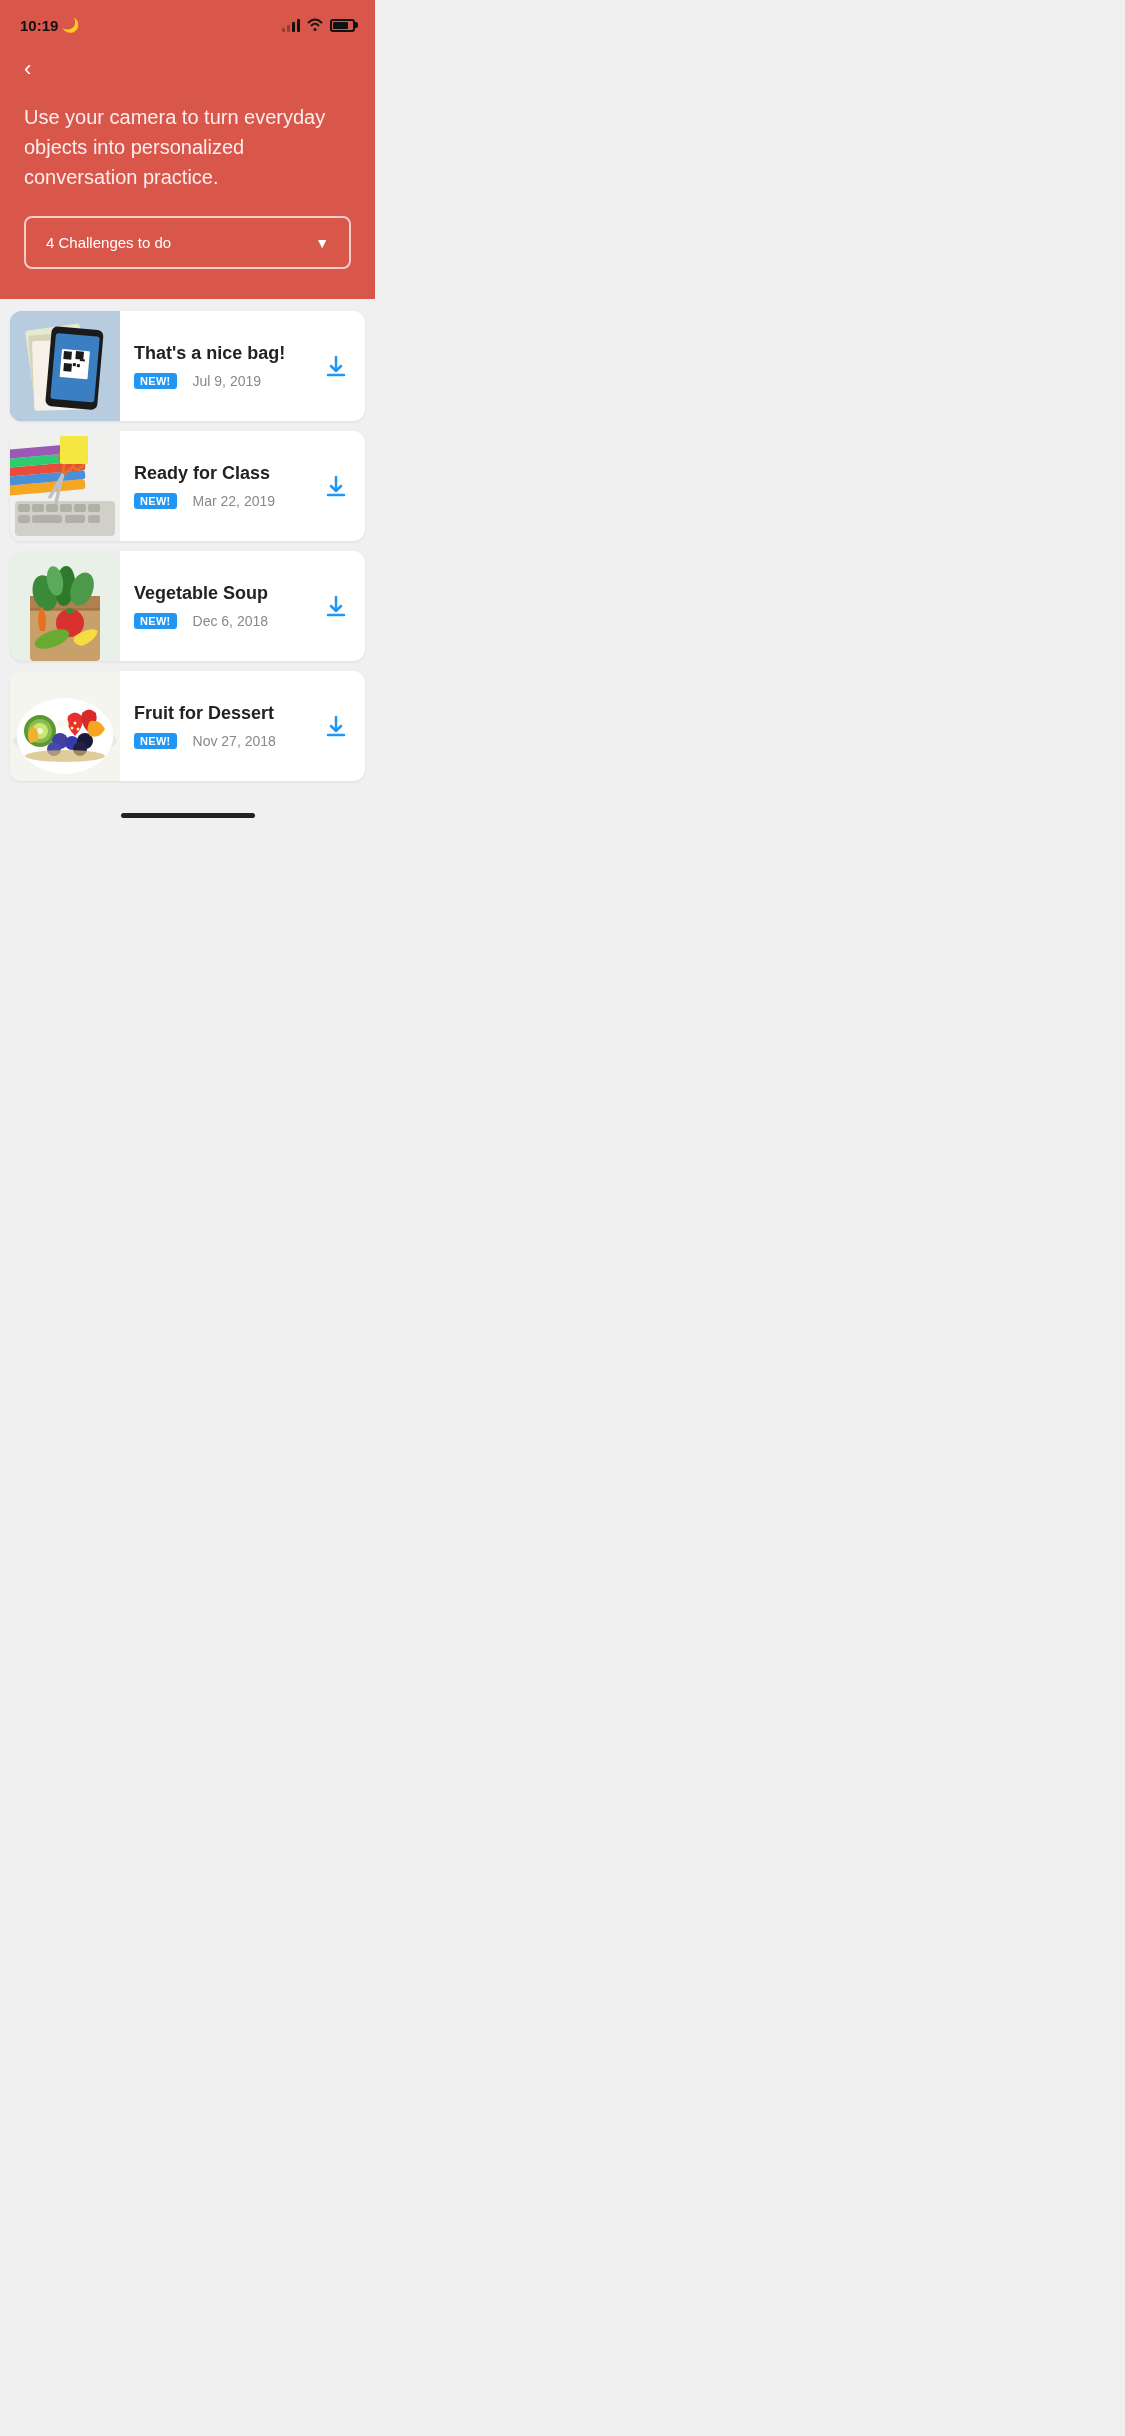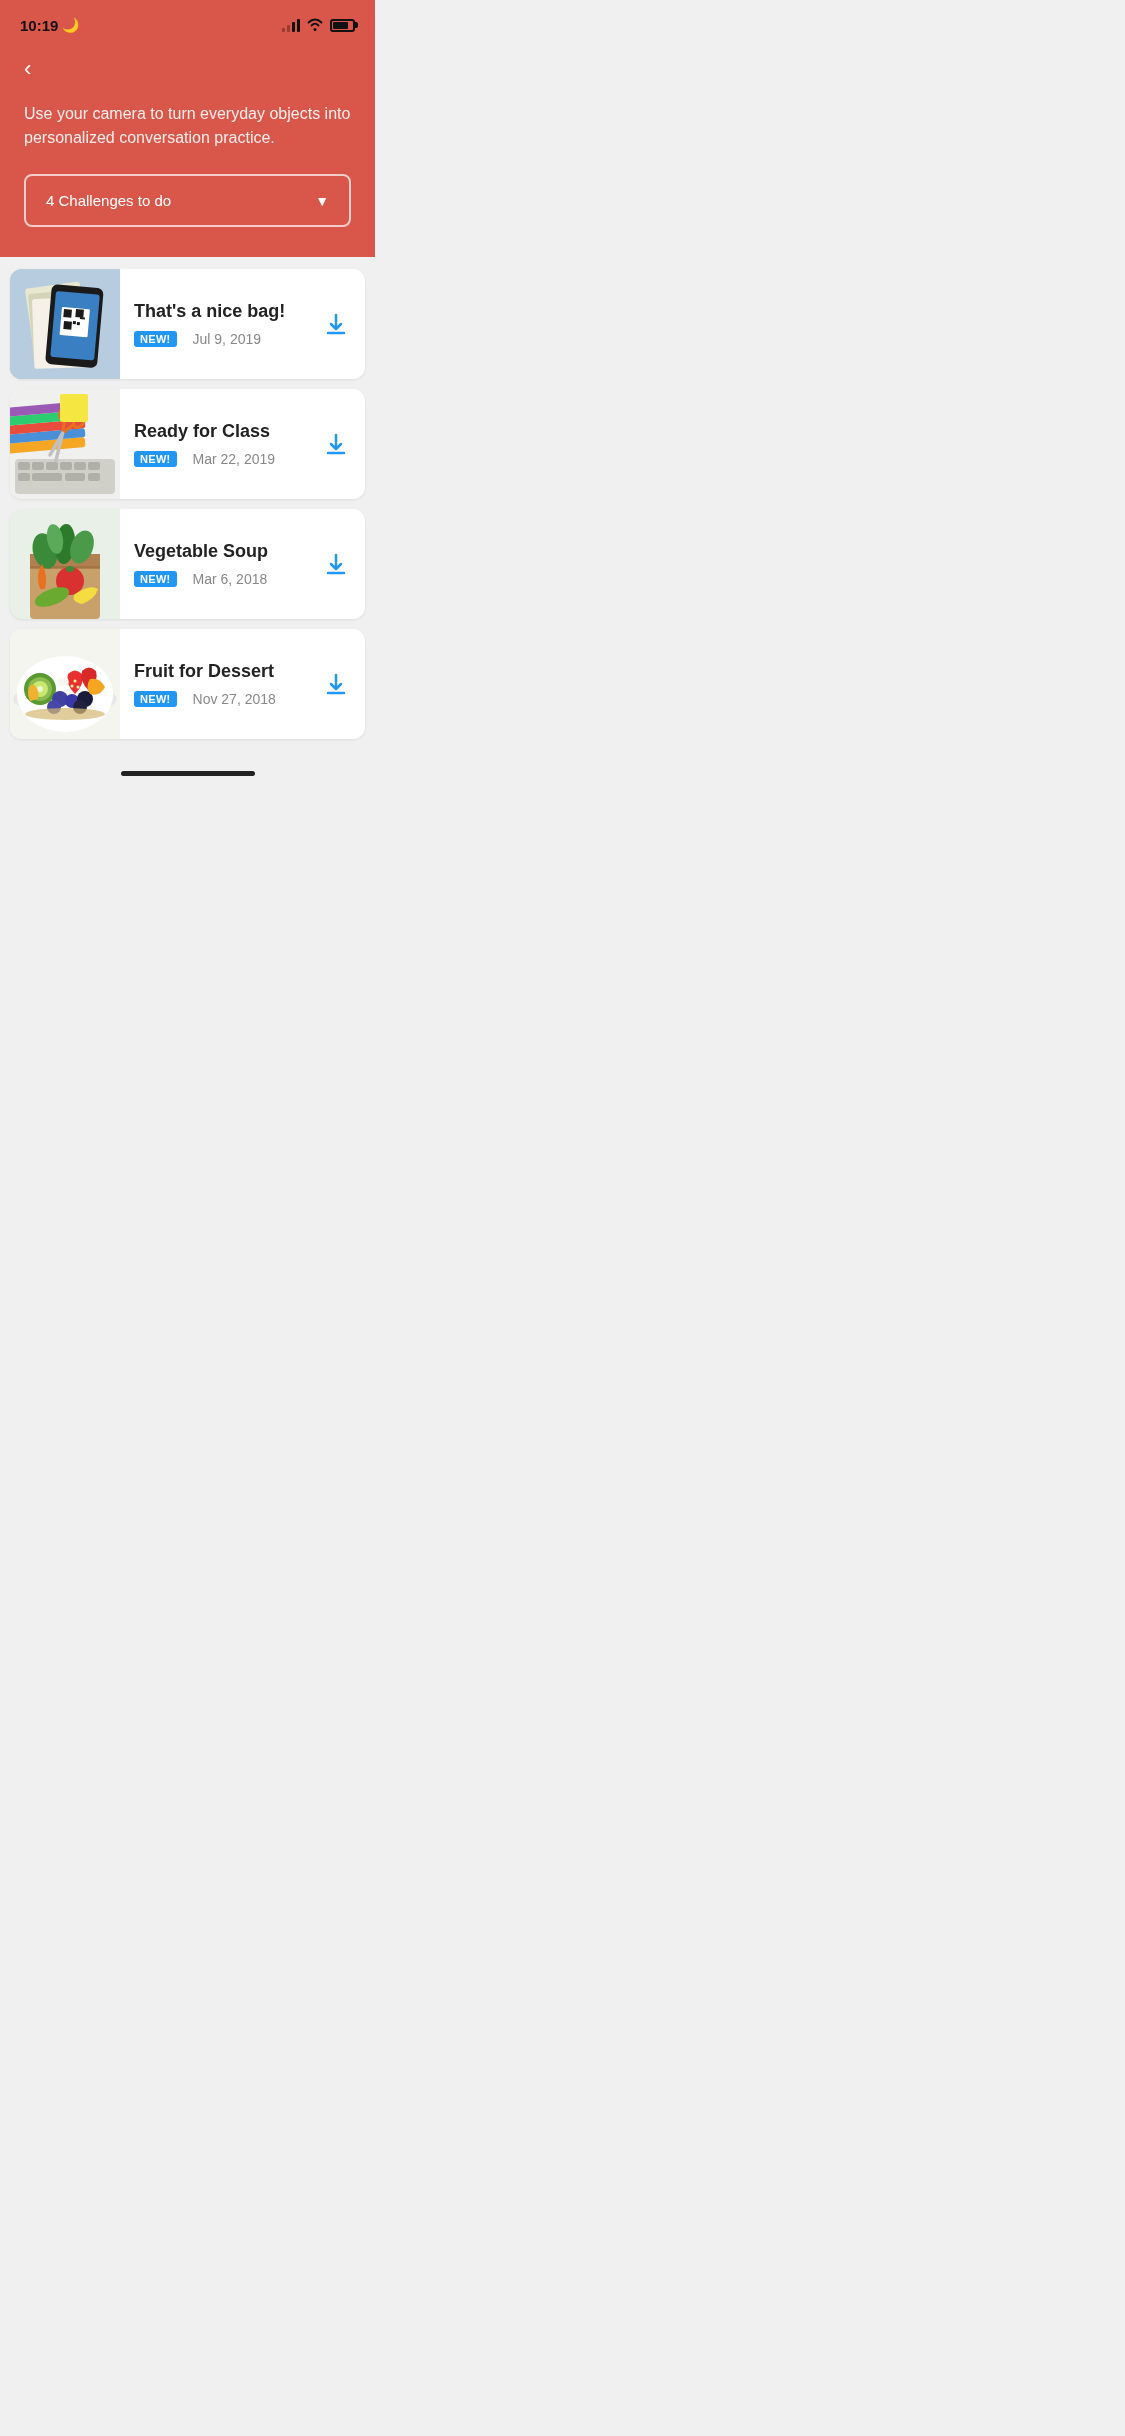--- a/index.html
+++ b/index.html
@@ -115,21 +115,21 @@
     .header-title {
       color: white;
       font-size: 32px;
       font-weight: 700;
       margin-bottom: 10px;
       line-height: 1.2;
     }
 
     .header-subtitle {
       color: rgba(255,255,255,0.9);
-      font-size: 16px;
+      font-size: 20px;
       line-height: 1.5;
       margin-bottom: 24px;
     }
 
     .challenges-dropdown {
       border: 2px solid rgba(255,255,255,0.7);
       border-radius: 8px;
       padding: 16px 20px;
       display: flex;
       justify-content: space-between;
@@ -451,21 +451,21 @@
           <path d="M65 85 Q80 75 88 80 Q85 90 72 95 Q60 92 65 85Z" fill="#f5dc40"></path>
 
           <ellipse cx="42" cy="88" rx="18" ry="8" fill="#6aaa30" transform="rotate(-20 42 88)"></ellipse>
         </svg>
       </div>
     </div>
     <div class="card-content">
       <div class="card-title">Vegetable Soup</div>
       <div class="card-meta">
         <span class="new-badge">NEW!</span>
-        <span class="card-date">Mar 6, 2018</span>
+        <span class="card-date">Dec 6, 2018</span>
       </div>
     </div>
     <div class="download-button">
       <div class="download-icon">
         <svg width="22" height="22" viewBox="0 0 22 22" fill="none">
           <path d="M11 2v13M6 11l5 5 5-5" stroke="#2196f3" stroke-width="2.5" stroke-linecap="round" stroke-linejoin="round"></path>
           <line x1="3" y1="20" x2="19" y2="20" stroke="#2196f3" stroke-width="2.5" stroke-linecap="round"></line>
         </svg>
       </div>
     </div>

